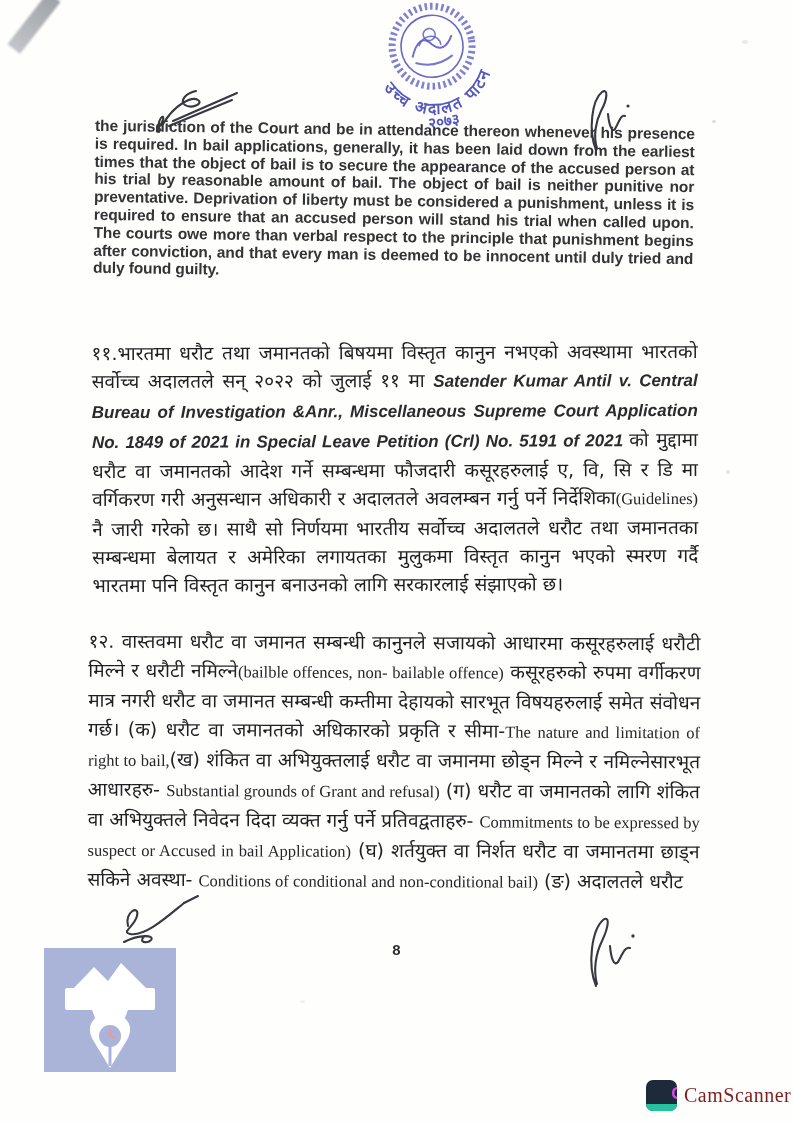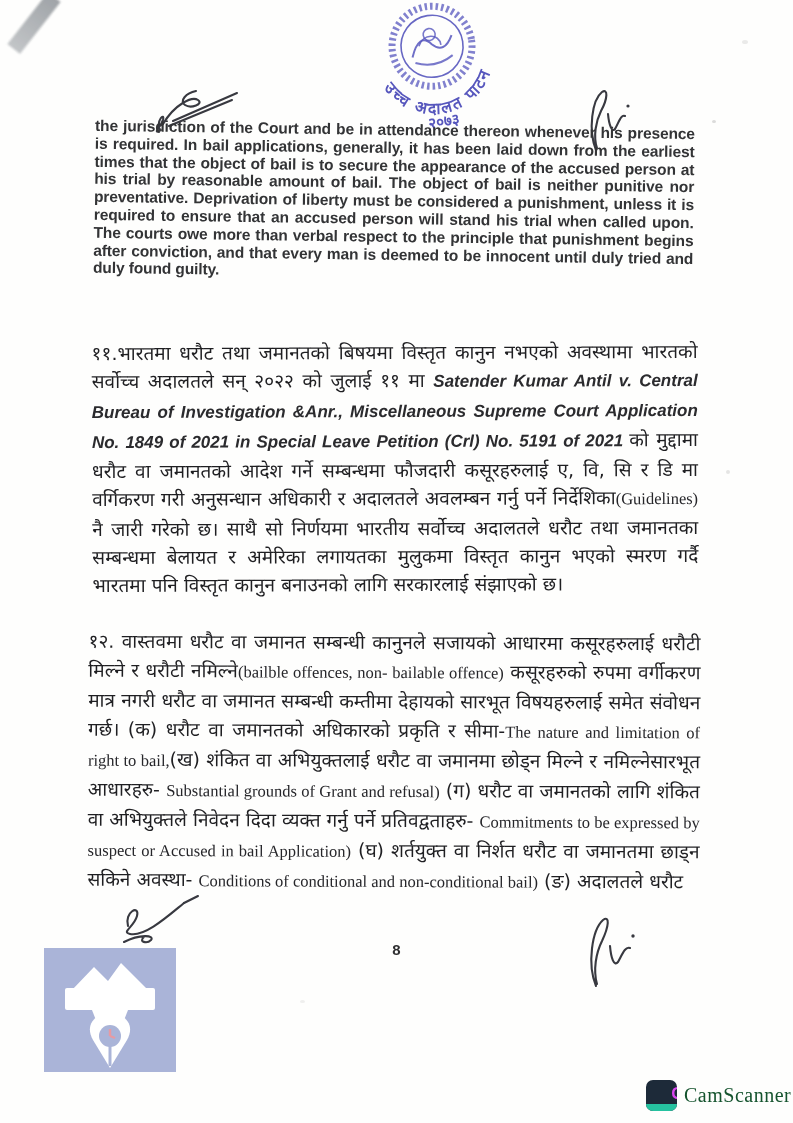--- a/index.html
+++ b/index.html
@@ -65,21 +65,21 @@
   .cs-icon{
     width:31px;height:31px;border-radius:7px;position:relative;overflow:hidden;
     display:flex;align-items:center;justify-content:center;
   }
   .cs-icon span{
     position:relative;z-index:2;color:#d946ef;font-weight:700;font-size:17px;
     font-family:"Liberation Sans",sans-serif;letter-spacing:.5px;margin-top:-3px;margin-left:44px;
   }
   .cs-icon .strip{position:absolute;left:0;right:0;bottom:0;height:7px;z-index:1;}
   .cs-label{
-    font-family:"Liberation Serif",serif;font-size:20px;color:#14532d;letter-spacing:.5px;
+    font-family:"Liberation Serif",serif;font-size:20px;color:#7f1d1d;letter-spacing:.5px;
   }
   
   .speck{position:absolute;border-radius:50%;background:#9b9b9b;opacity:.35;}
 </style>
 </head>
 <body>
 
 <div class="page">
 
   <div class="corner-artifact"></div>

